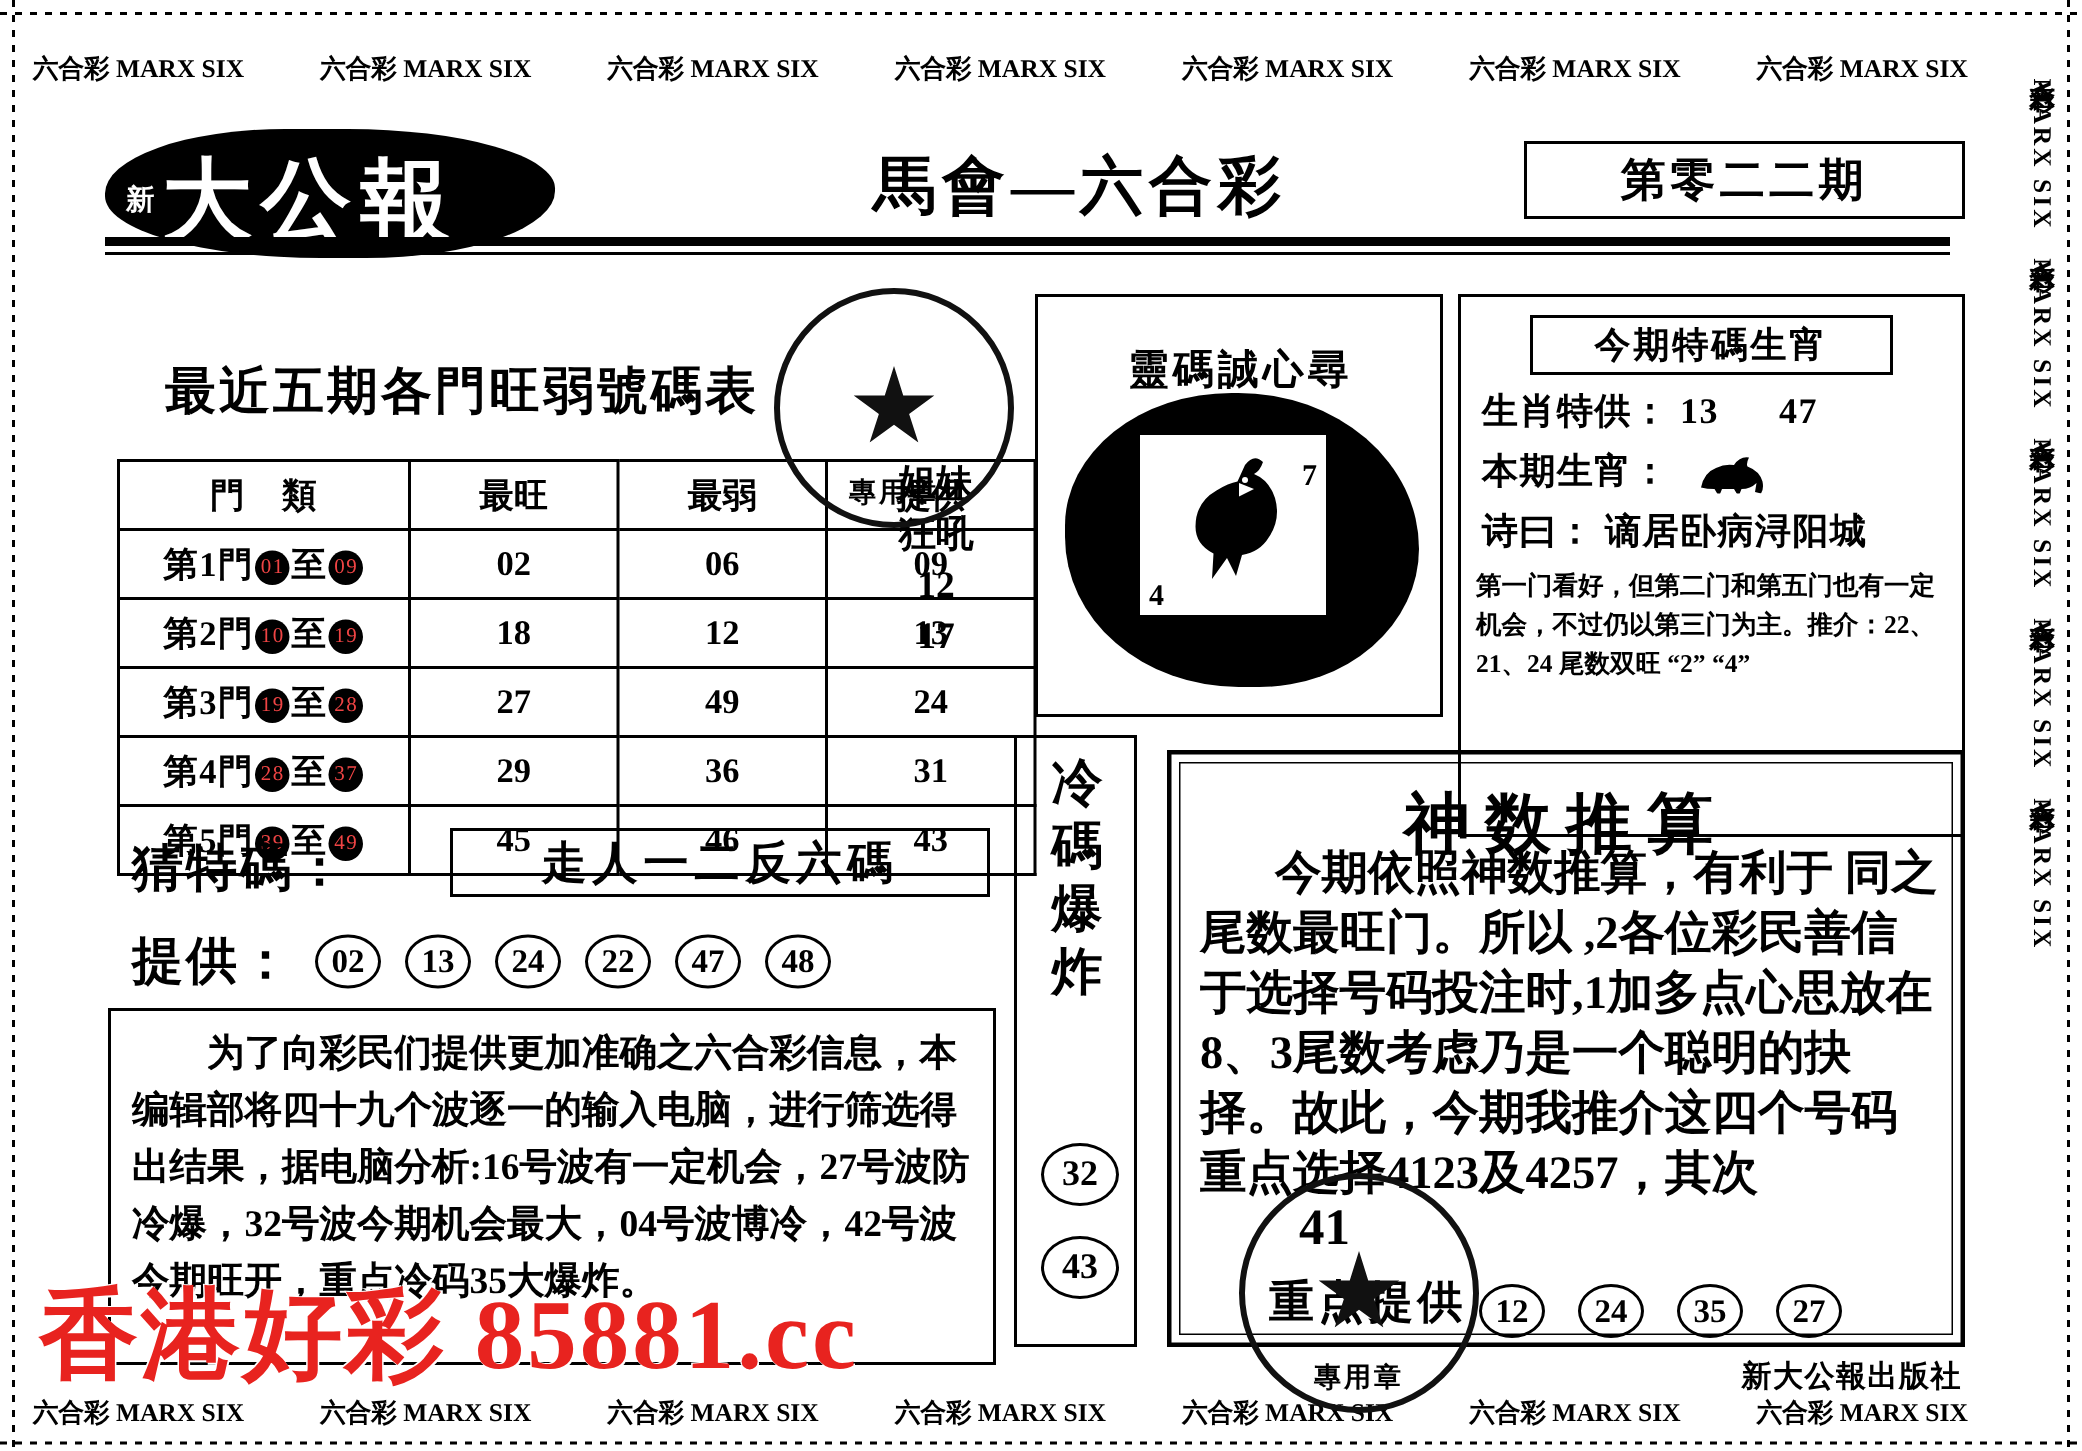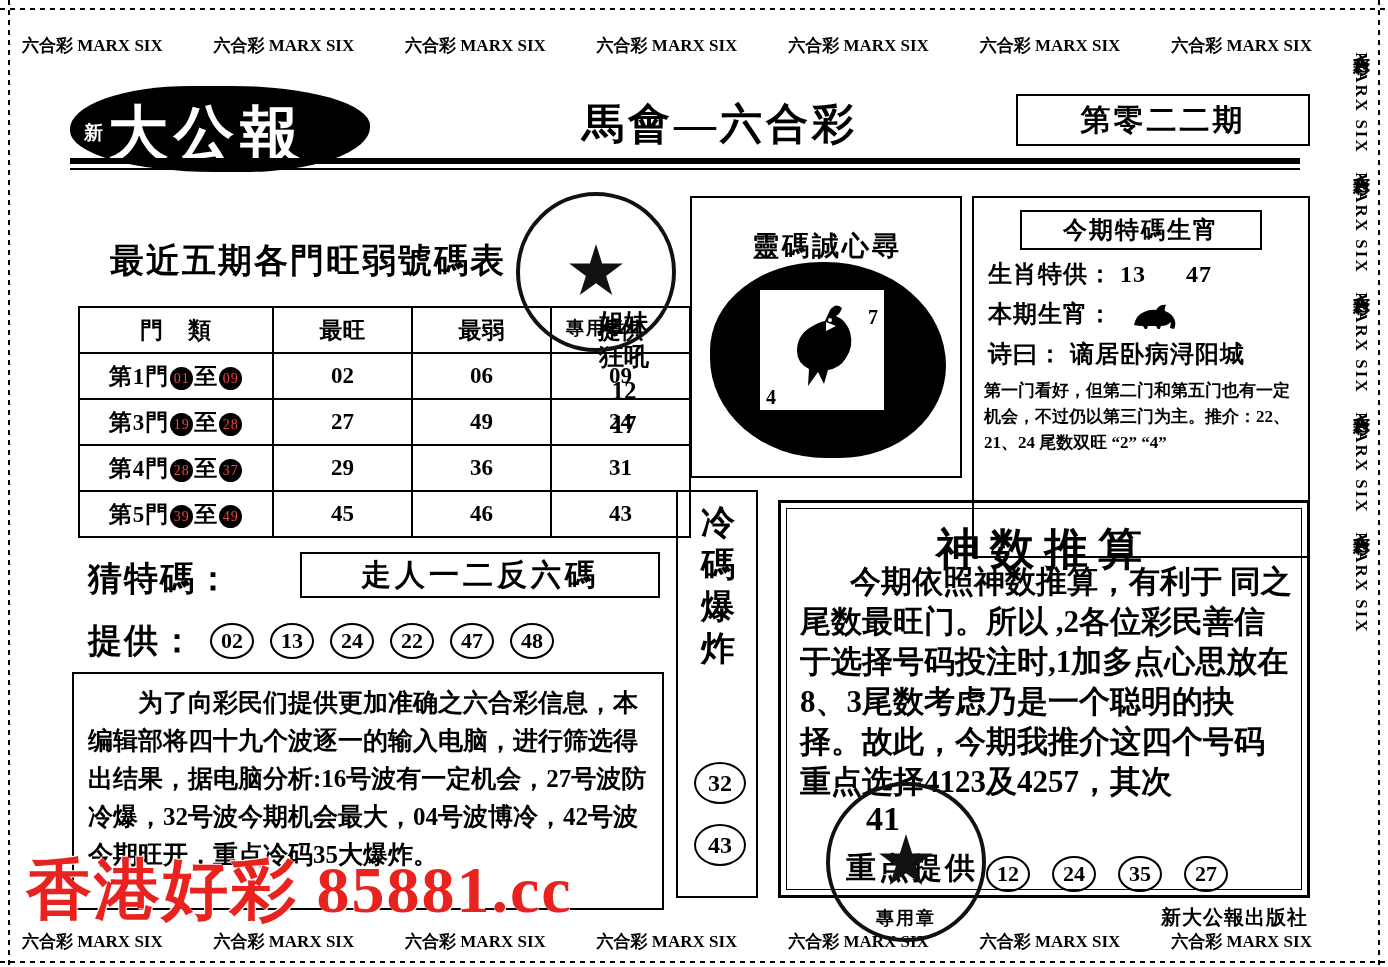--- a/index.html
+++ b/index.html
@@ -341,20 +341,26 @@
         <th class="c2">最弱</th>
         <th class="c3">提供</th>
       </tr>
     </thead>
     <tbody>
       <tr>
         <td class="c0"><span>第1門</span><span class="dot">01</span><span>至</span><span class="dot">09</span></td>
         <td class="c1">02</td>
         <td class="c2">06</td>
         <td class="c3">09</td>
+      </tr>
+      <tr>
+        <td class="c0"><span>第2門</span><span class="dot">10</span><span>至</span><span class="dot">19</span></td>
+        <td class="c1">18</td>
+        <td class="c2">12</td>
+        <td class="c3">13</td>
       </tr>
       <tr>
         <td class="c0"><span>第3門</span><span class="dot">19</span><span>至</span><span class="dot">28</span></td>
         <td class="c1">27</td>
         <td class="c2">49</td>
         <td class="c3">24</td>
       </tr>
       <tr>
         <td class="c0"><span>第4門</span><span class="dot">28</span><span>至</span><span class="dot">37</span></td>
         <td class="c1">29</td>

